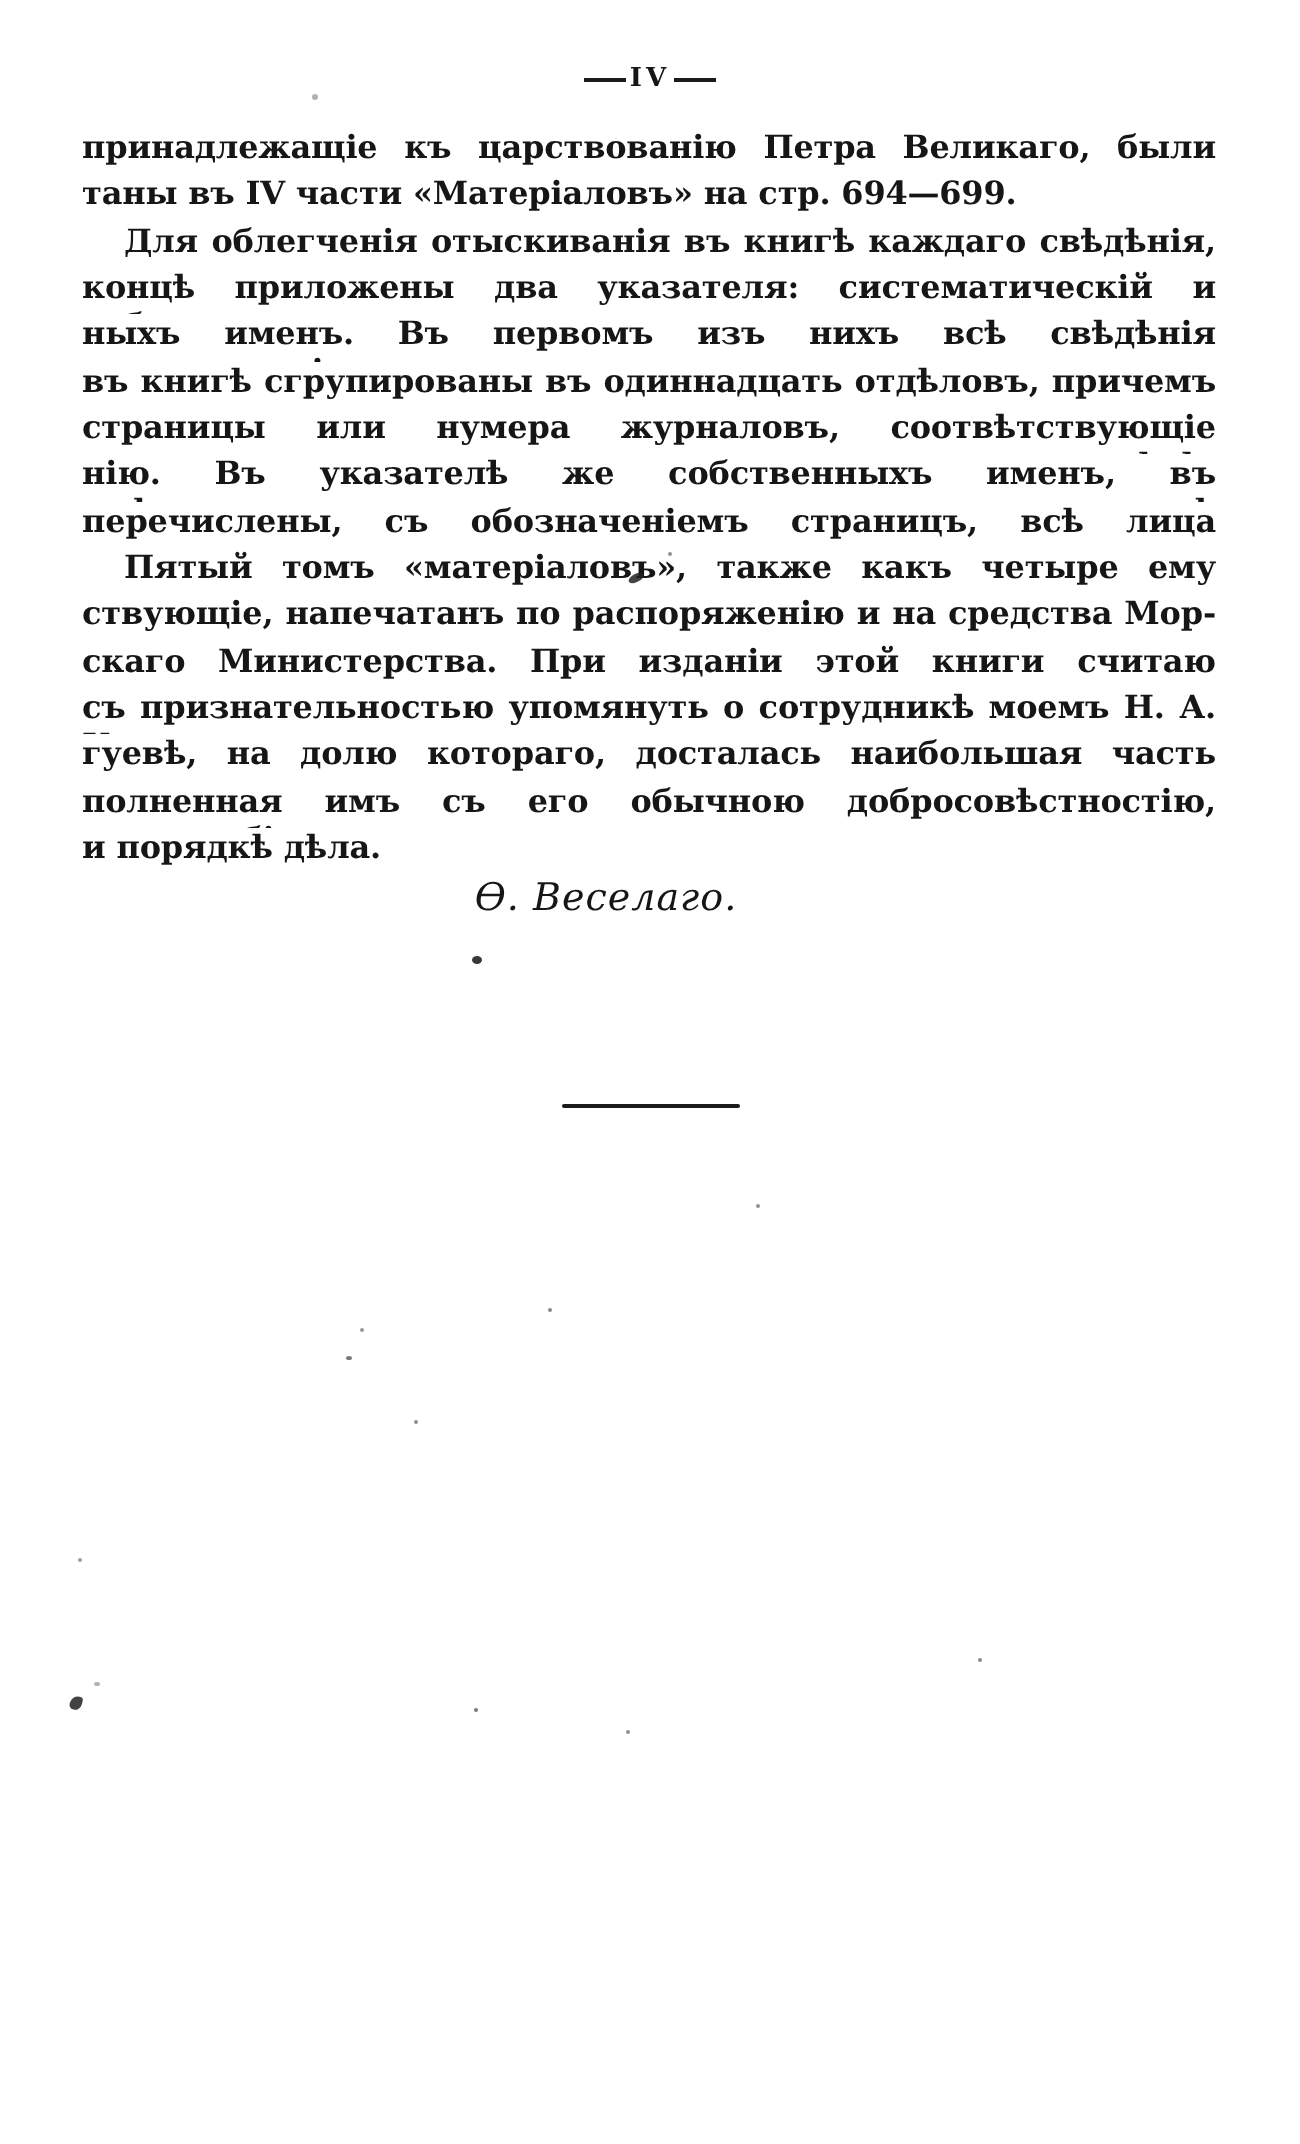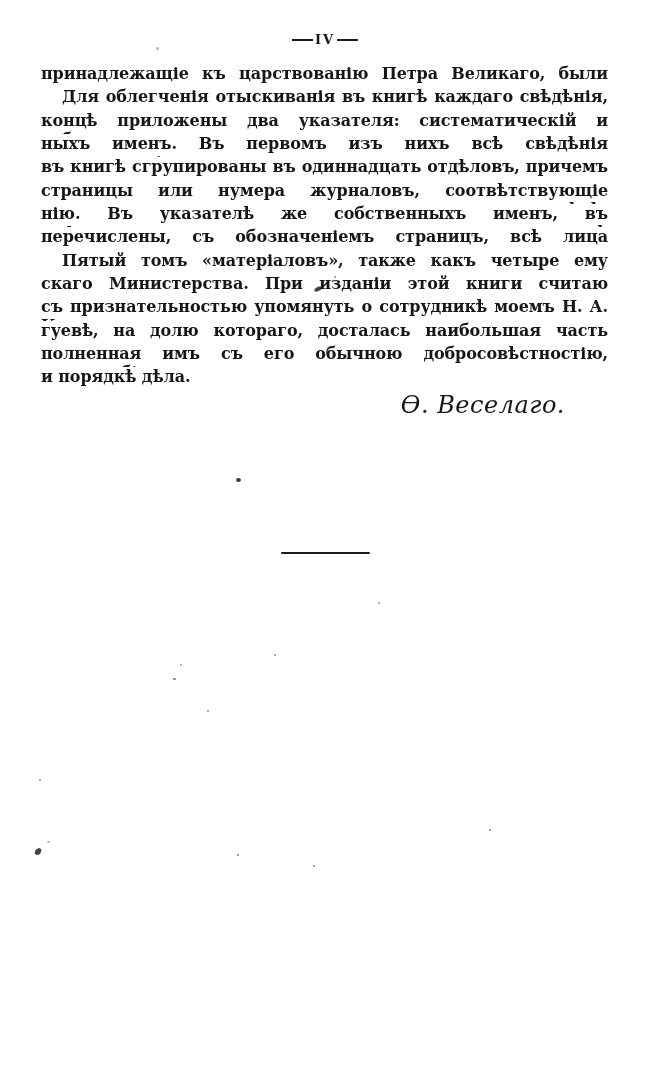--- a/index.html
+++ b/index.html
@@ -50,25 +50,25 @@
     text-align-last: justify;
   }
   .line.plast {
     text-align-last: left;
   }
   .line.indent {
     text-indent: 21px;
   }
   .signature-line {
     height: 23.35px;
-    text-align: right;
+    text-align: center;
     padding-right: 43px;
     font-style: italic;
     font-weight: normal;
-    font-size: 24px;
+    font-size: 19px;
     letter-spacing: 0.5px;
   }
   .footer-rule {
     position: absolute;
     top: 552px;
     left: 281px;
     width: 89px;
     height: 2px;
     background: #1b1b1b;
     border-radius: 1px;
@@ -86,34 +86,36 @@
   <div class="header">
     <span class="header-dash"></span>
     <span class="page-number">IV</span>
     <span class="header-dash"></span>
   </div>
 
   <div class="text-block">
 
     <div>
       <div class="line">принадлежащіе къ царствованію Петра Великаго, были напеча-</div>
+      <div class="line plast">таны въ IV части «Матеріаловъ» на стр. 694—699.</div>
     </div>
 
     <div>
       <div class="line indent">Для облегченія отыскиванія въ книгѣ каждаго свѣдѣнія, въ</div>
       <div class="line">концѣ приложены два указателя: систематическій и собствен-</div>
       <div class="line">ныхъ именъ. Въ первомъ изъ нихъ всѣ свѣдѣнія заключающіяся</div>
       <div class="line">въ книгѣ сгрупированы въ одиннадцать отдѣловъ, причемъ указаны</div>
       <div class="line">страницы или нумера журналовъ, соотвѣтствующіе каждому свѣдѣ-</div>
       <div class="line">нію. Въ указателѣ же собственныхъ именъ, въ алфавитномъ порядкѣ</div>
       <div class="line">перечислены, съ обозначеніемъ страницъ, всѣ лица упоминаемые</div>
     </div>
 
     <div>
       <div class="line indent">Пятый томъ «матеріаловъ», также какъ четыре ему предше-</div>
+      <div class="line">ствующіе, напечатанъ по распоряженію и на средства Мор-</div>
       <div class="line">скаго Министерства. При изданіи этой книги считаю долгомъ</div>
       <div class="line">съ признательностью упомянуть о сотрудникѣ моемъ Н. А. Кор-</div>
       <div class="line">гуевѣ, на долю котораго, досталась наибольшая часть труда, вы-</div>
       <div class="line">полненная имъ съ его обычною добросовѣстностію, трудолюбіемъ</div>
       <div class="line plast">и порядкѣ дѣла.</div>
     </div>
 
     <div class="signature-line">Ѳ. Веселаго.</div>
 
   </div>

